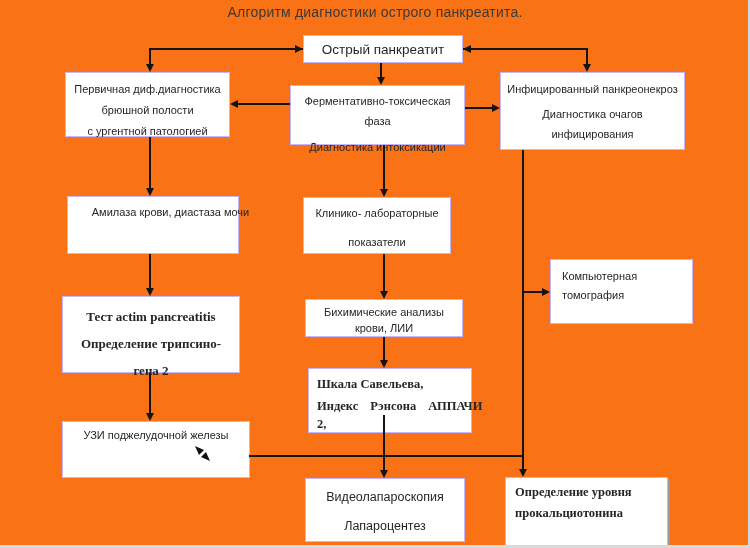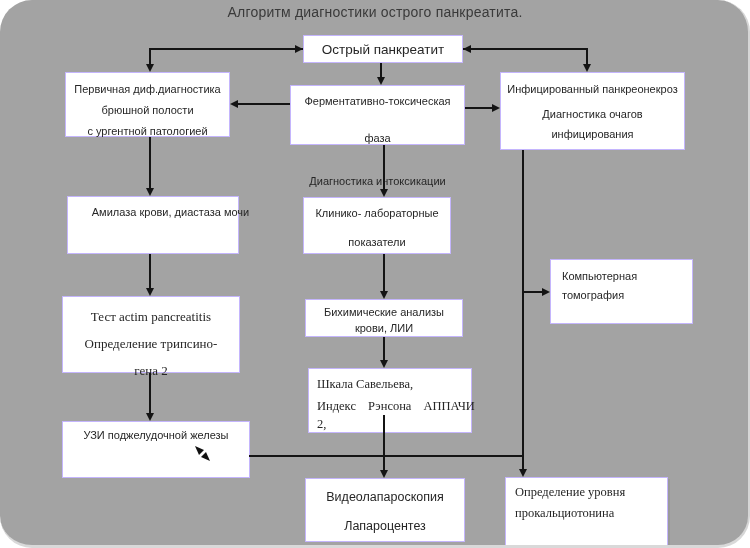--- a/index.html
+++ b/index.html
@@ -1,38 +1,37 @@
 <!DOCTYPE html>
 <html><head>
 <meta charset="utf-8">
 <style>
   html,body{margin:0;padding:0;background:#fff;}
   #stage{
-    position:relative;width:750px;height:548px;background:#a3a3a3;
+    position:relative;width:750px;height:548px;background:#f97316;
     font-family:"Liberation Sans",sans-serif;overflow:hidden;
     border-right:2px solid #d6d6d6;border-bottom:3px solid #d9d9d9;
     box-sizing:border-box;
-    border-radius:32px;
   }
   .title{
     position:absolute;left:0;top:4px;width:750px;text-align:center;
     font-size:14px;color:#3a3a3a;letter-spacing:.2px;
   }
   .box{
     position:absolute;background:#fff;border:1px solid #c4b5fd;
     box-sizing:border-box;display:flex;flex-direction:column;align-items:center;
     color:#262626;font-size:11px;
   }
   .box .bl{white-space:nowrap;}
-  .serif{font-family:"Liberation Serif",serif;font-size:13px;}
+  .serif{font-family:"Liberation Serif",serif;font-size:13px;font-weight:bold;}
   .leftal{align-items:flex-start;}
   
   .b-ostry{font-size:13.5px;justify-content:center;}
   .b-perv{padding-top:6px;line-height:21px;}
-  .b-ferm{padding-top:5px;line-height:20px;gap:17px;}
+  .b-ferm{padding-top:5px;line-height:20px;}
   .b-ferm .bl:nth-child(3){margin-top:6px;}
   .b-infc{padding-top:6px;line-height:20px;}
   .b-infc .bl:nth-child(2){margin-top:5px;}
   .b-amil{padding-top:9px;padding-left:35px;}
   .b-klin{padding-top:9px;}
   .b-klin .bl:nth-child(2){margin-top:17px;}
   .b-test{padding-top:6px;line-height:27px;}
   .b-bio{padding-top:4px;line-height:16px;}
   .b-shk{padding:4px 13px 0 8px;line-height:22px;font-size:12.5px;}
   .b-shk .wide{word-spacing:9px;}

